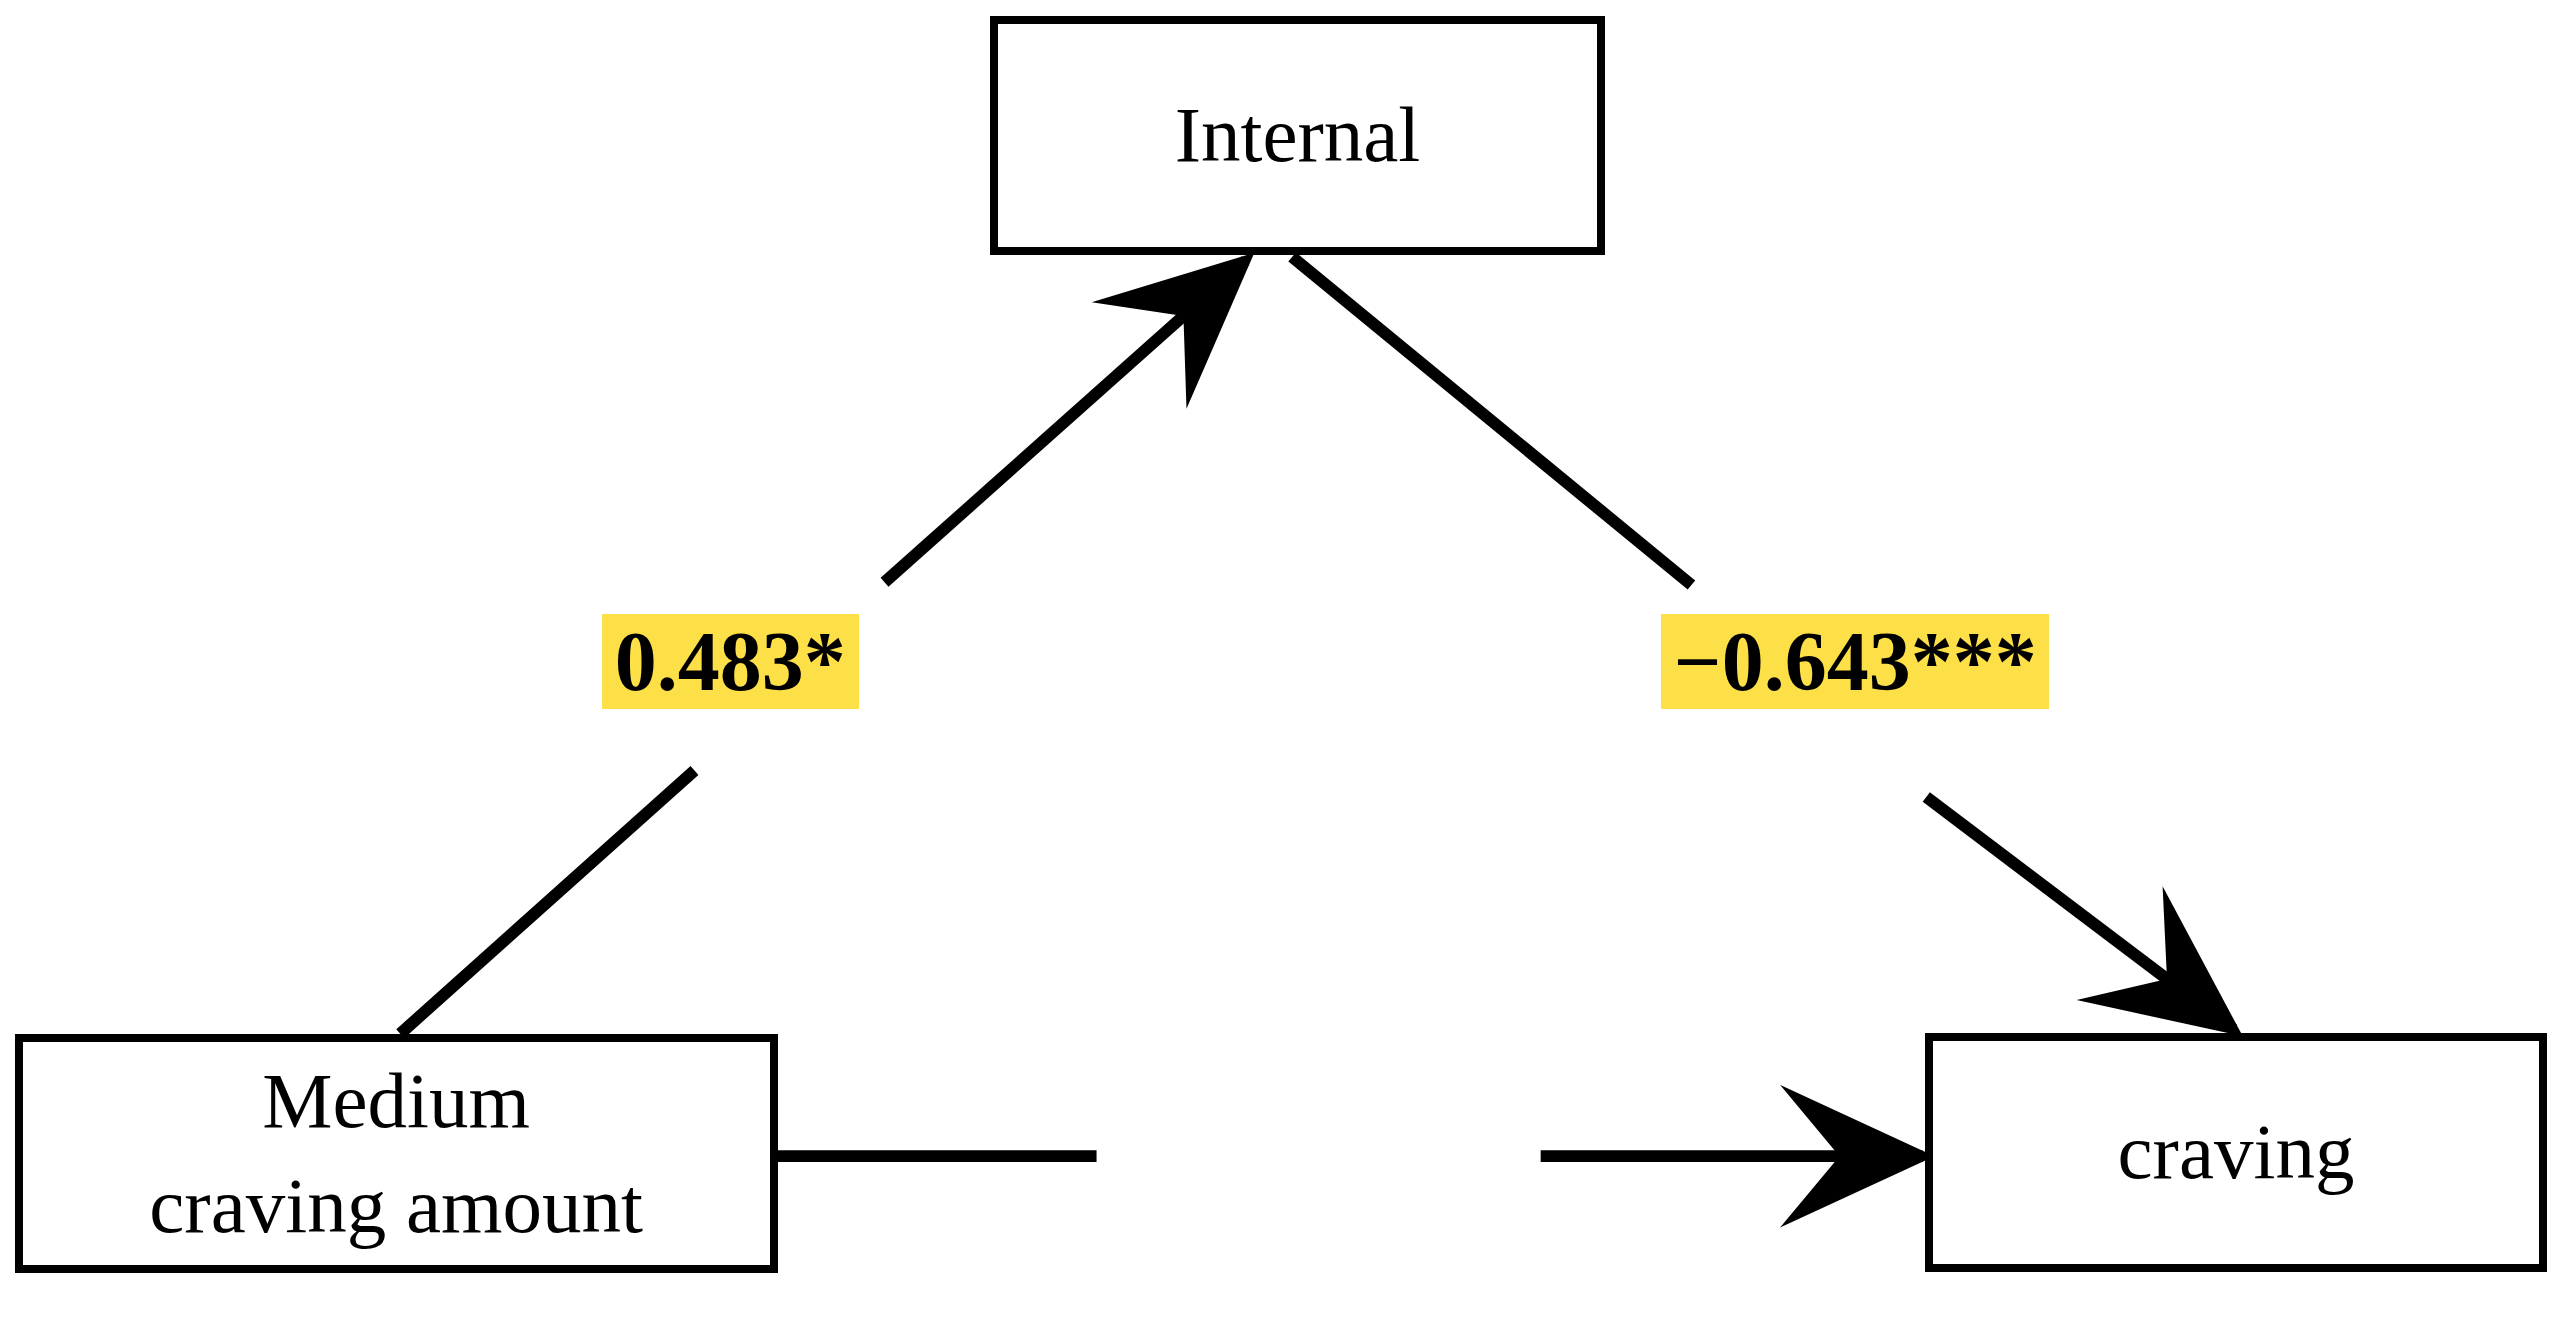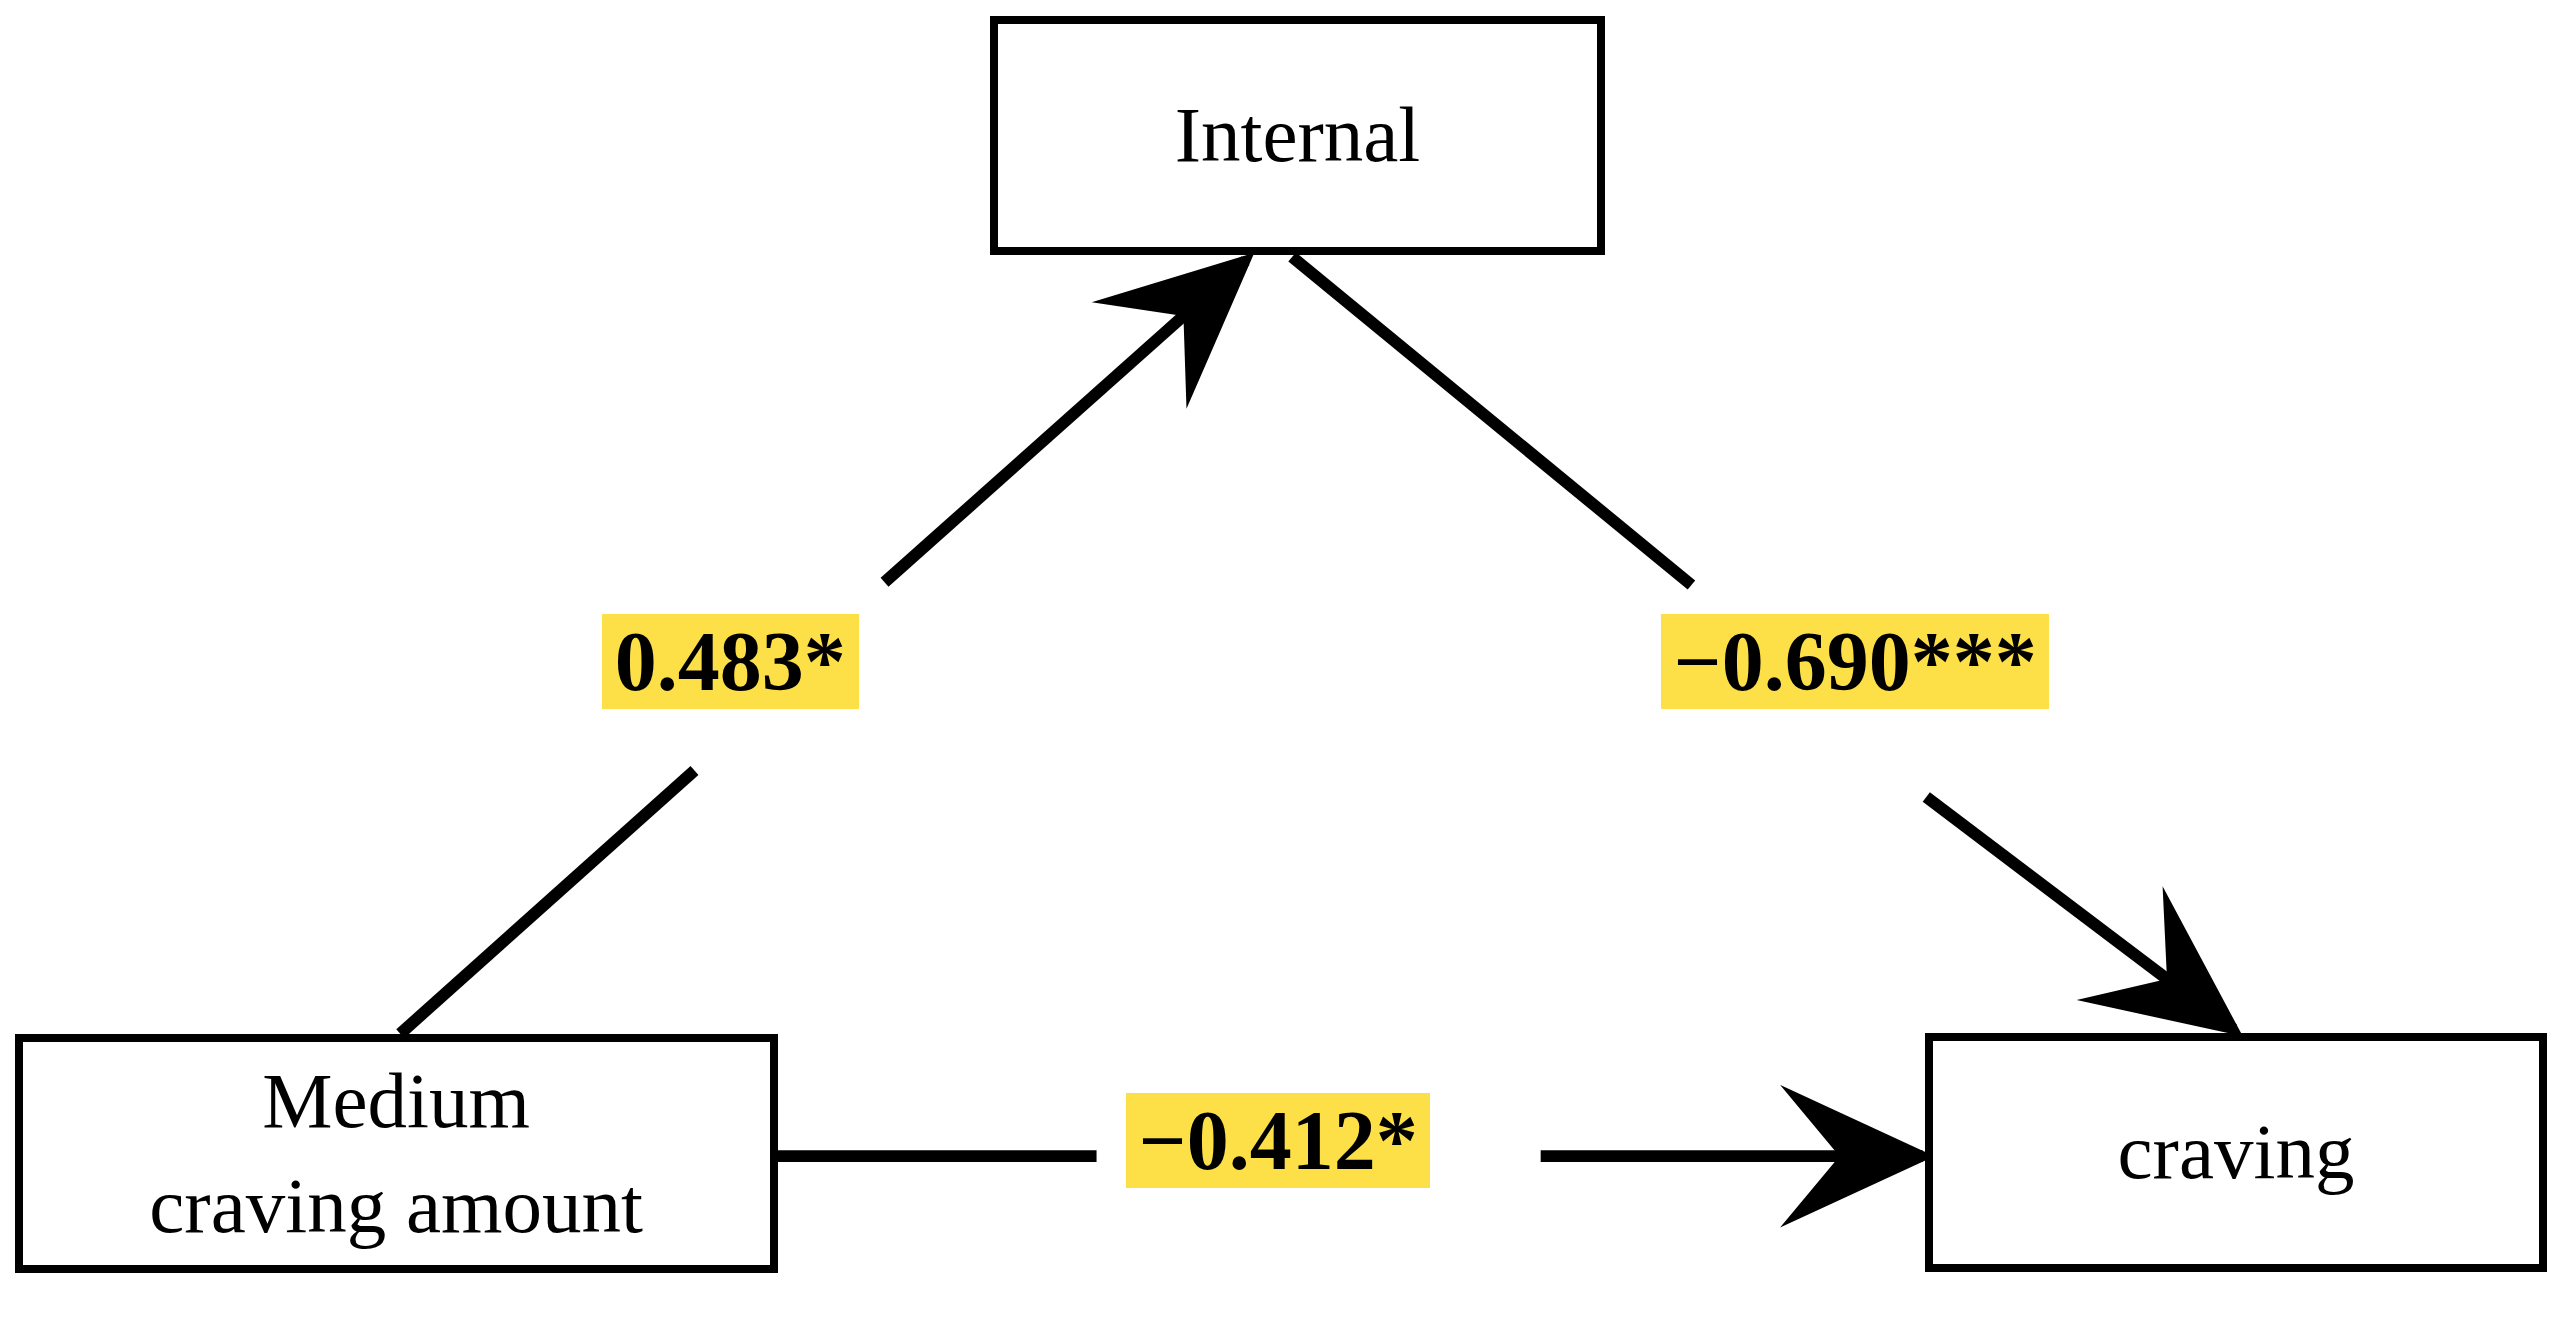--- a/index.html
+++ b/index.html
@@ -116,18 +116,17 @@
     <div class="node-label-line">Medium</div>
     <div class="node-label-line">craving amount</div>
   </div>
 
   <div class="node-box" id="node-drug-craving">
     <div class="node-label-line">craving</div>
   </div>
 
   <div class="edge-label" id="label-a-path">0.483*</div>
 
-  <div class="edge-label" id="label-b-path">−0.690***</div>
+  <div class="edge-label" id="label-b-path">−0.643***</div>
 
-  <div class="edge-label" id="label-c-path">−0.412*</div>
 
 </div>
 
 
 </body></html>

